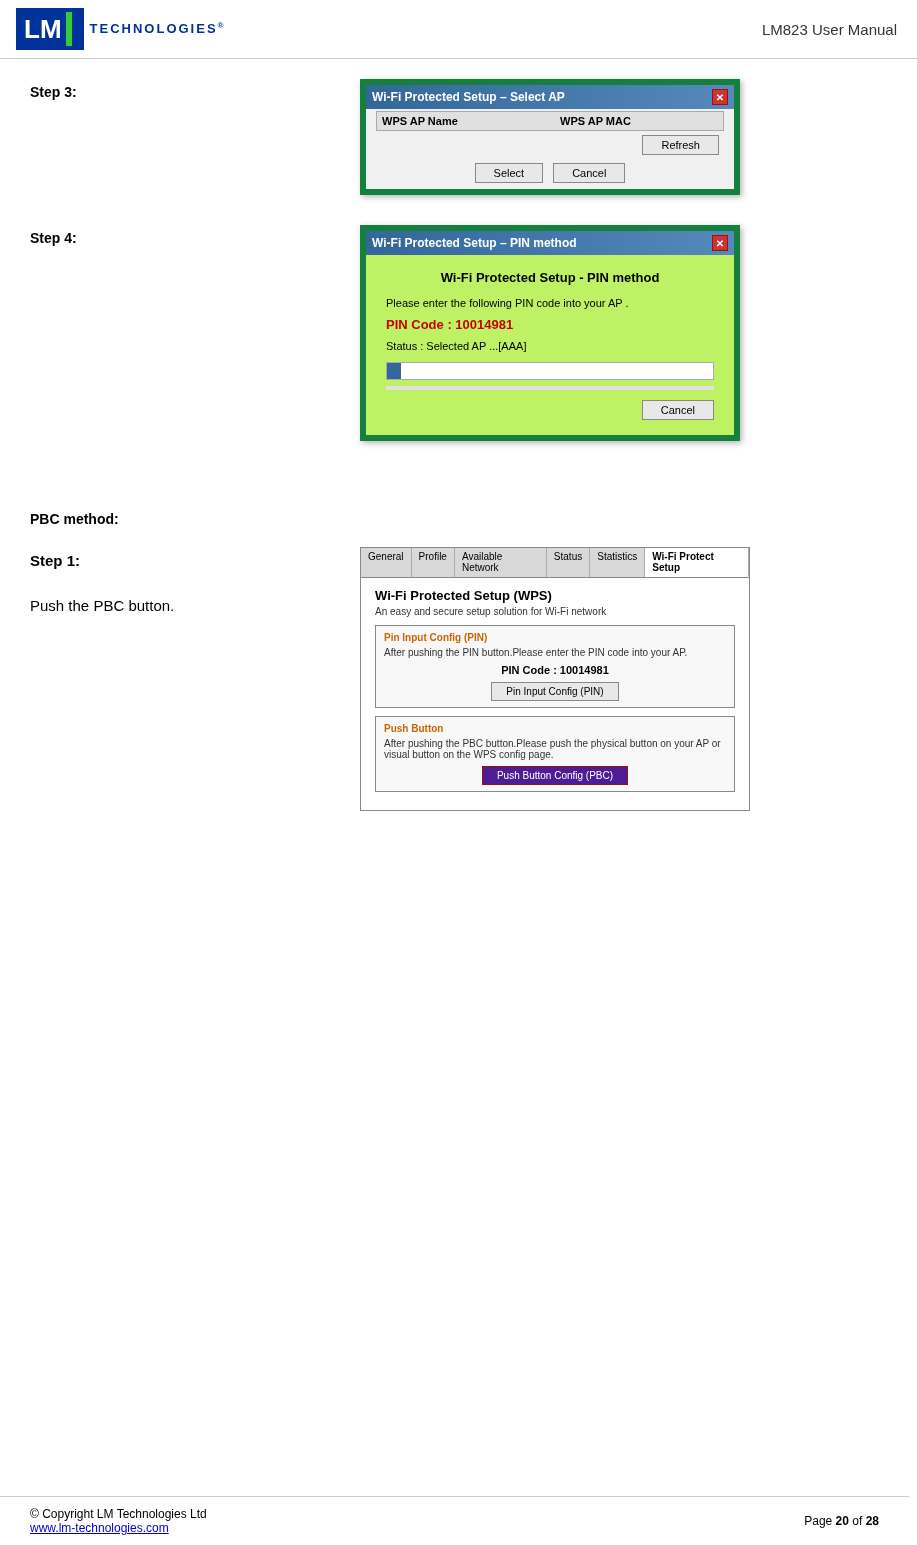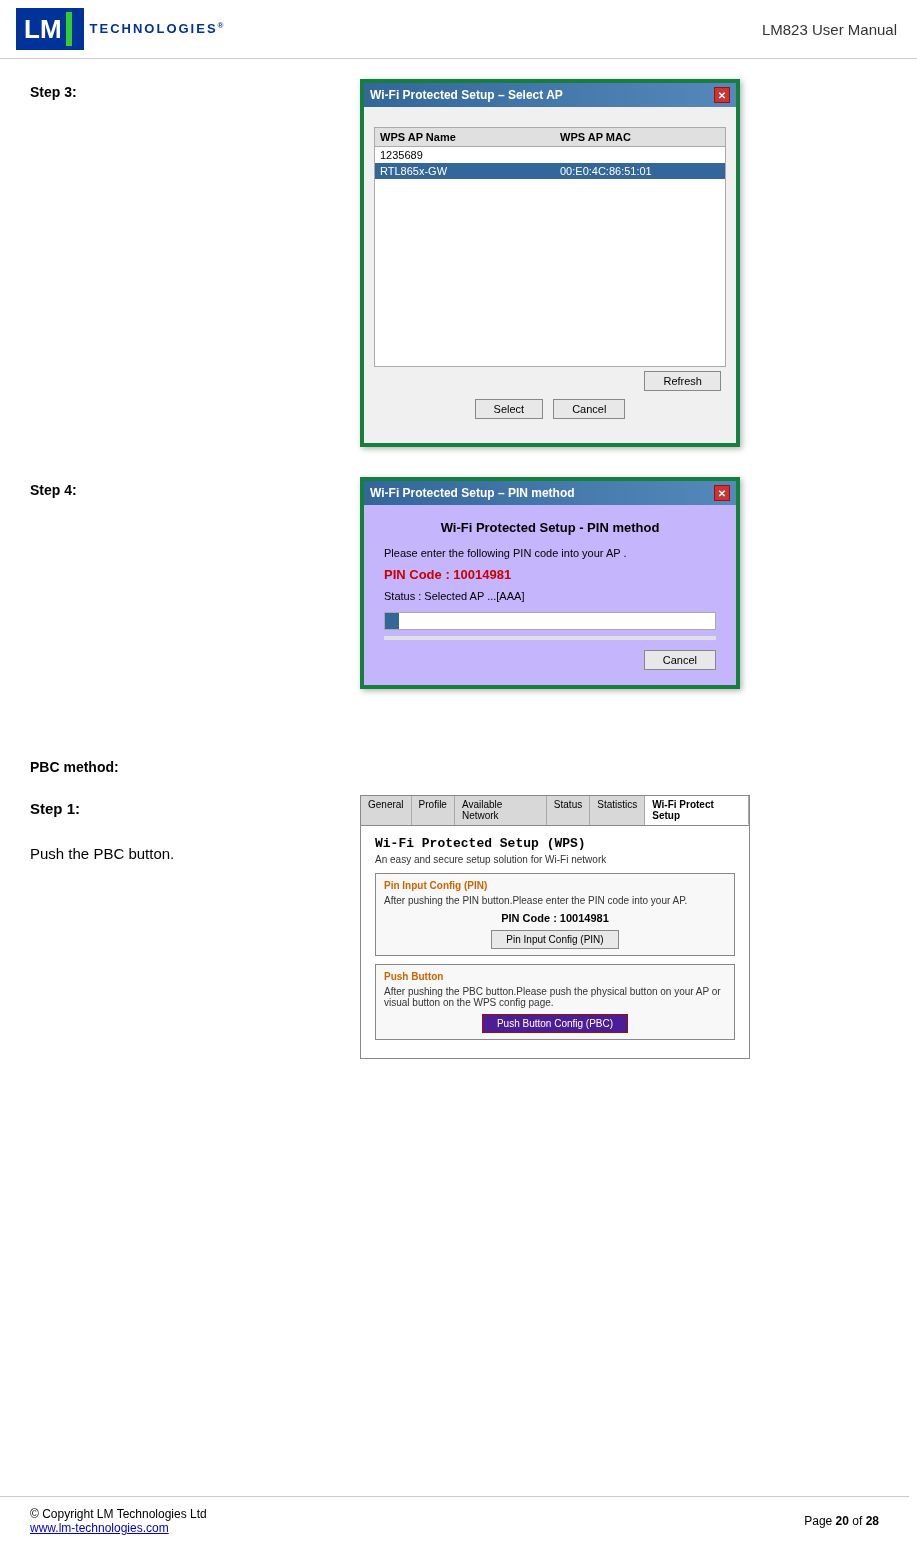--- a/index.html
+++ b/index.html
@@ -83,21 +83,21 @@
       font-size: 14px;
       margin-bottom: 8px;
     }
     .section-desc {
       font-size: 13px;
       line-height: 1.5;
     }
 
     
     .dialog {
-      border: 4px solid #15803d;
+      border: 6px solid #15803d;
       background: #f0f0f0;
       min-width: 380px;
       max-width: 390px;
       font-size: 12px;
       box-shadow: 2px 2px 6px rgba(0,0,0,0.3);
     }
     .dialog-titlebar {
       background: linear-gradient(to right, #336699, #5588bb);
       color: #fff;
       padding: 4px 6px;
@@ -114,21 +114,21 @@
       width: 16px;
       height: 16px;
       font-size: 10px;
       cursor: pointer;
       display: flex;
       align-items: center;
       justify-content: center;
       font-weight: bold;
     }
     .dialog-body {
-      padding: 20px 10px;
+      padding: 2px 10px;
     }
 
     
     .ap-table-header {
       display: flex;
       background: #e0e0e0;
       border: 1px solid #aaa;
       padding: 3px 5px;
       font-size: 11px;
       font-weight: bold;
@@ -169,21 +169,21 @@
       min-width: 65px;
     }
     .refresh-row {
       display: flex;
       justify-content: flex-end;
       padding: 4px 5px 2px 5px;
     }
 
     
     .pin-dialog-body {
-      background: #c4b5fd;
+      background: #bef264;
       padding: 15px 20px;
       text-align: left;
     }
     .pin-dialog-title {
       font-size: 13px;
       font-weight: bold;
       text-align: center;
       margin-bottom: 12px;
     }
     .pin-dialog-desc {
@@ -247,21 +247,20 @@
       font-weight: bold;
     }
     .wps-inner {
       background: #fff;
       padding: 10px 14px;
     }
     .wps-section-title {
       font-size: 13px;
       font-weight: bold;
       margin-bottom: 3px;
-      font-family: Liberation Mono, monospace;
     }
     .wps-subtitle {
       font-size: 10px;
       color: #333;
       margin-bottom: 8px;
     }
     .wps-subsection {
       border: 1px solid #888;
       padding: 6px 8px;
       margin-bottom: 8px;
@@ -367,30 +366,20 @@
     </div>
     <div class="dialog">
       <div class="dialog-titlebar">
         <span>Wi-Fi Protected Setup – Select AP</span>
         <div class="dialog-close-btn">✕</div>
       </div>
       <div class="dialog-body">
         <div class="ap-table-header">
           <span class="col-name">WPS AP Name</span>
           <span class="col-mac">WPS AP MAC</span>
-        </div>
-        <div class="ap-table-body">
-          <div class="ap-row">
-            <span class="col-name">1235689</span>
-            <span class="col-mac"></span>
-          </div>
-          <div class="ap-row selected">
-            <span class="col-name">RTL865x-GW</span>
-            <span class="col-mac">00:E0:4C:86:51:01</span>
-          </div>
         </div>
         <div class="refresh-row">
           <button class="dialog-btn">Refresh</button>
         </div>
         <div class="dialog-buttons">
           <button class="dialog-btn">Select</button>
           <button class="dialog-btn">Cancel</button>
         </div>
       </div>
     </div>

